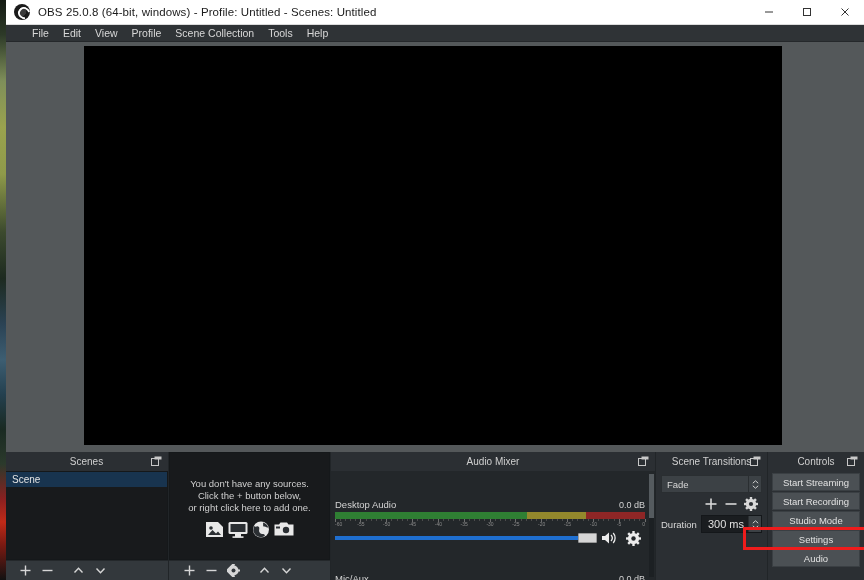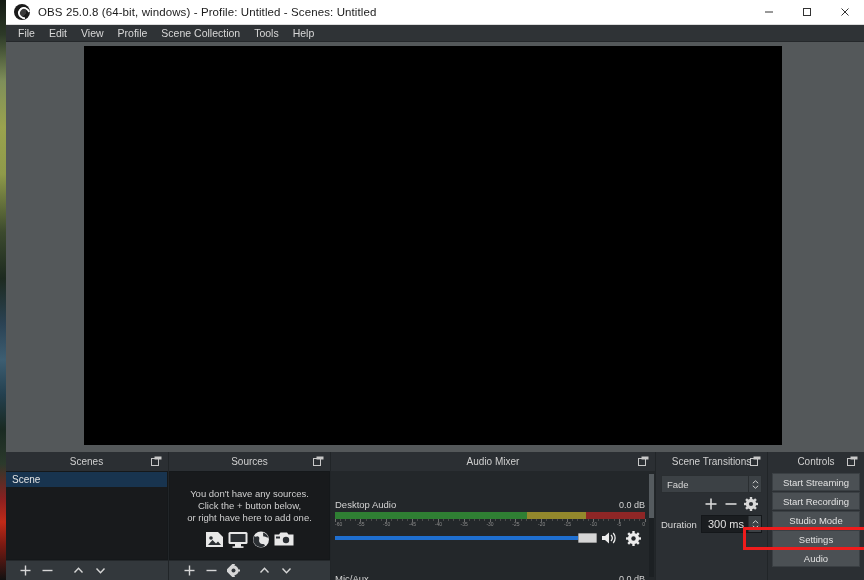--- a/index.html
+++ b/index.html
@@ -59,21 +59,21 @@
     position: absolute; left: 5px; top: 25px; width: 859px; height: 17px;
     background: #2f3336;
     display: flex; align-items: center;
     border-bottom: 1px solid #25282b;
   }
   .menu-item {
     font-size: 10.5px; color: #d8d8d8;
     padding: 0 7px; height: 17px; line-height: 17px;
     white-space: nowrap;
   }
-  .menu-item:first-child{ margin-left: 6px; }
+  .menu-item:first-child{ margin-left: 20px; }
   
   .preview-wrap {
     position: absolute; left: 5px; top: 42px; width: 859px; height: 410px;
     background: #54585a;
   }
   .preview-canvas {
     position: absolute; left: 79px; top: 4px; width: 698px; height: 399px;
     background: #000;
   }
   
@@ -312,34 +312,25 @@
           <div class="tb-btn">
             <svg width="13" height="13" viewBox="0 0 13 13">
                 <polyline points="2.5,4.5 6.5,8.8 10.5,4.5" fill="none" stroke="#d6d6d6" stroke-width="1.4"></polyline>
               </svg>
           </div>
         </div>
       </div>
     </div>
 
     <div class="dock dock-sources">
-      <div class="dock-header">
-        <div class="dock-title">Sources</div>
-        <div class="float-icon">
-          <svg width="11" height="11" viewBox="0 0 11 11">
-            <rect x="0.5" y="2.5" width="7" height="7" fill="none" stroke="#c8c8c8" stroke-width="1"></rect>
-            <rect x="3.5" y="0.5" width="7" height="3" fill="#c8c8c8"></rect>
-          </svg>
-        </div>
-      </div>
       <div class="dock-body">
         <div class="sources-empty">
           <div class="se-line">You don't have any sources.</div>
           <div class="se-line">Click the + button below,</div>
-          <div class="se-line">or right have here to add one.</div>
+          <div class="se-line">or right click here to add one.</div>
           <div class="se-icons">
             <span>
               <svg width="19" height="17" viewBox="0 0 19 17">
                 <path d="M1,1 H13 L18,6 V16 H1 Z" fill="#e8e8e8"></path>
                 <circle cx="6" cy="7" r="1.8" fill="#2b2f33"></circle>
                 <path d="M3,14 L7.5,9 L11,12.5 L13,10.5 L16,14 Z" fill="#2b2f33"></path>
               </svg>
             </span>
             <span>
               <svg width="20" height="17" viewBox="0 0 20 17">

